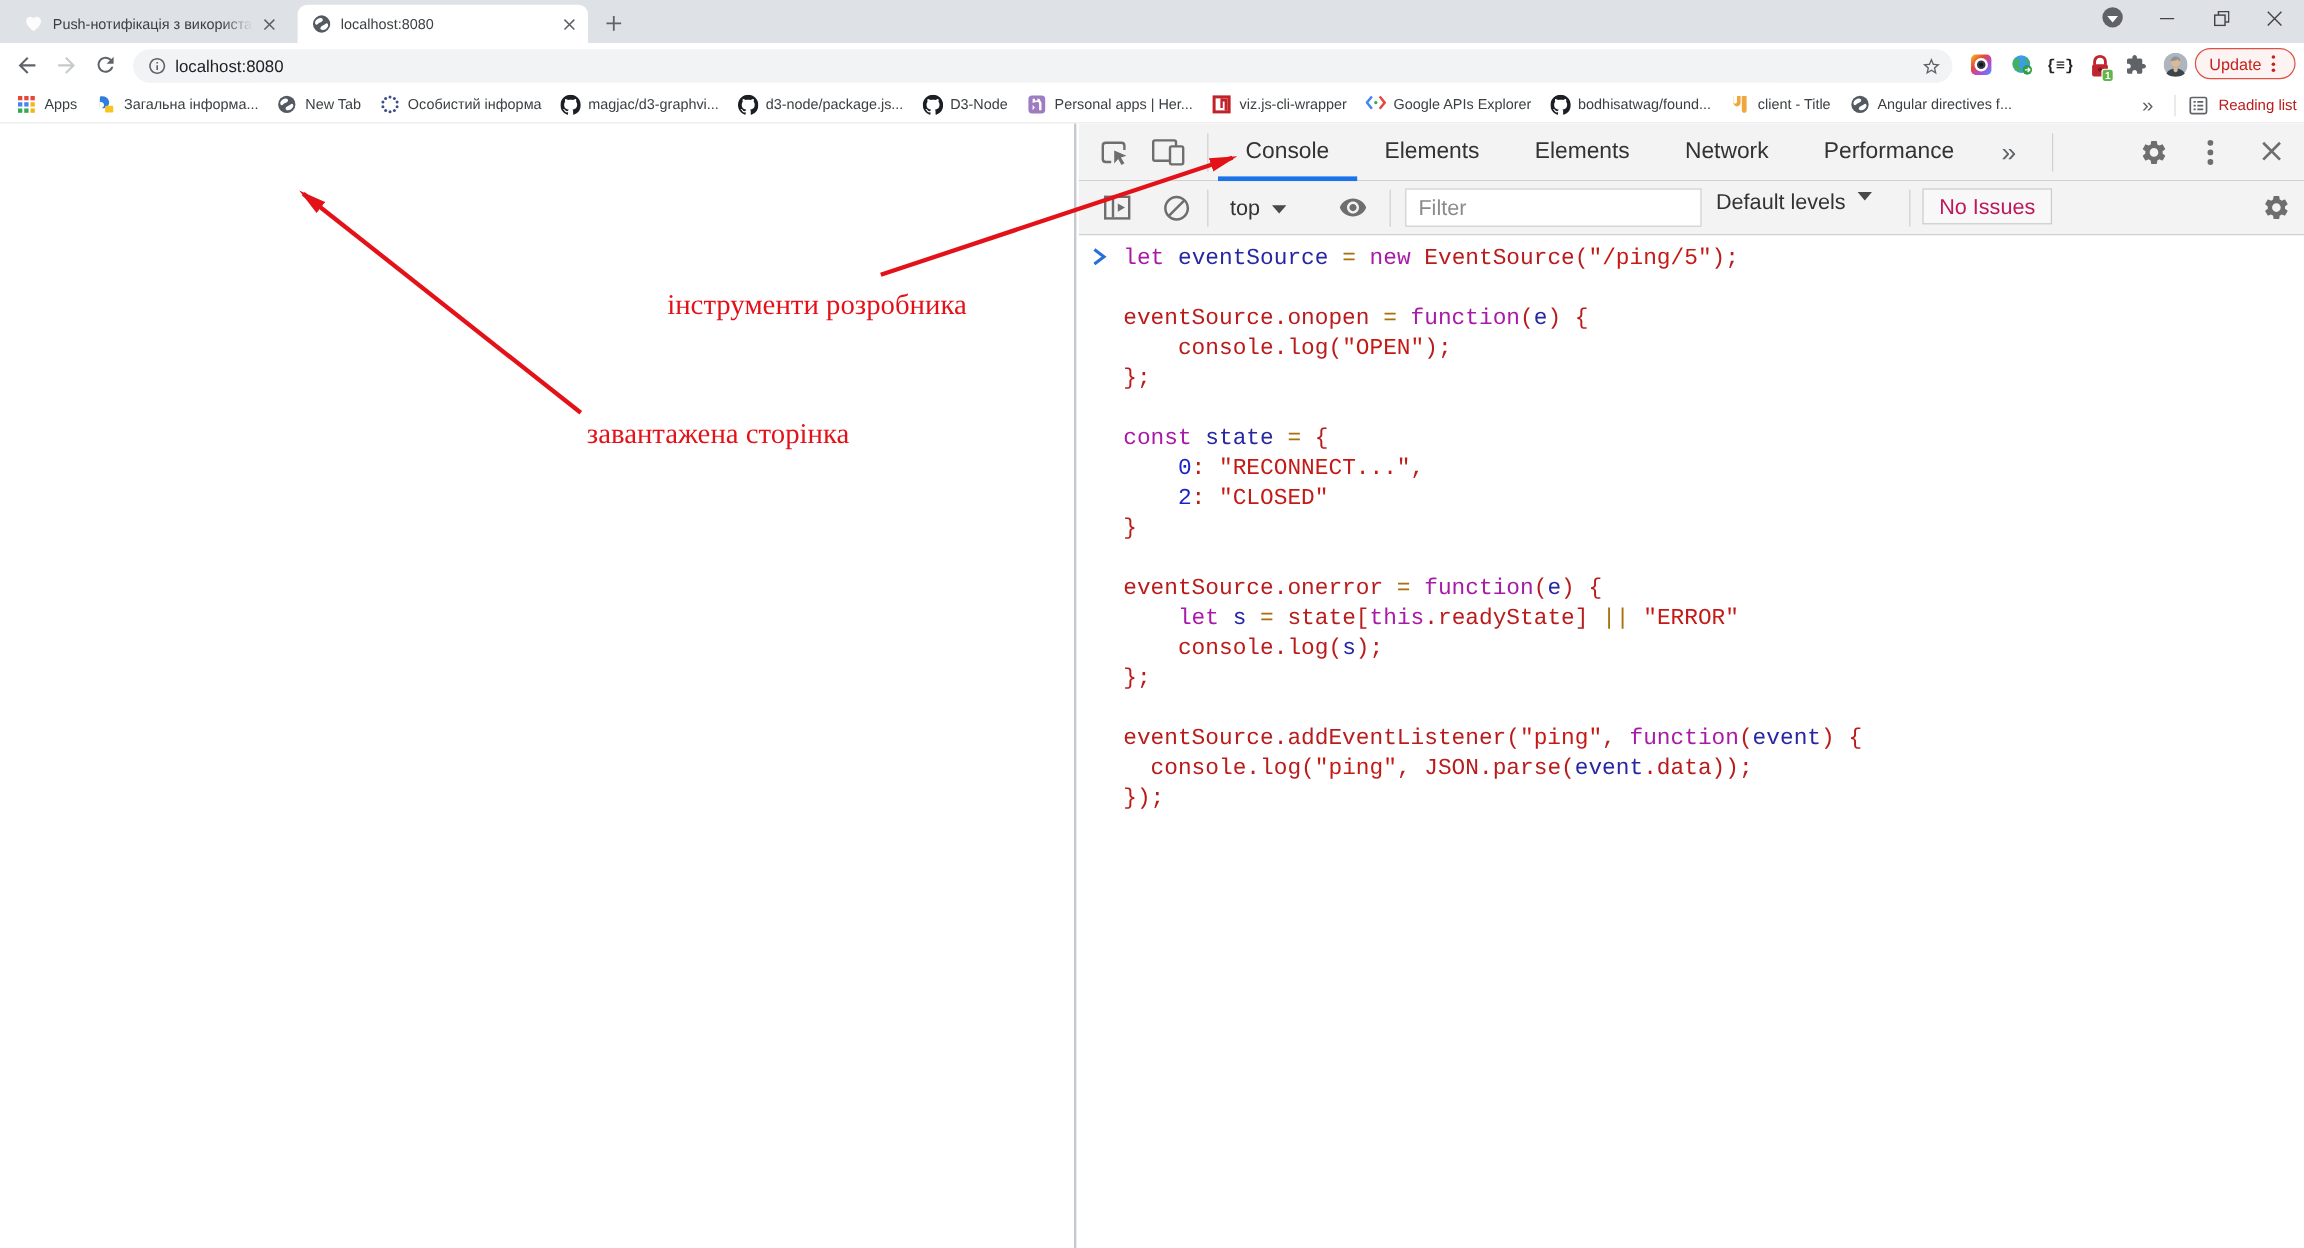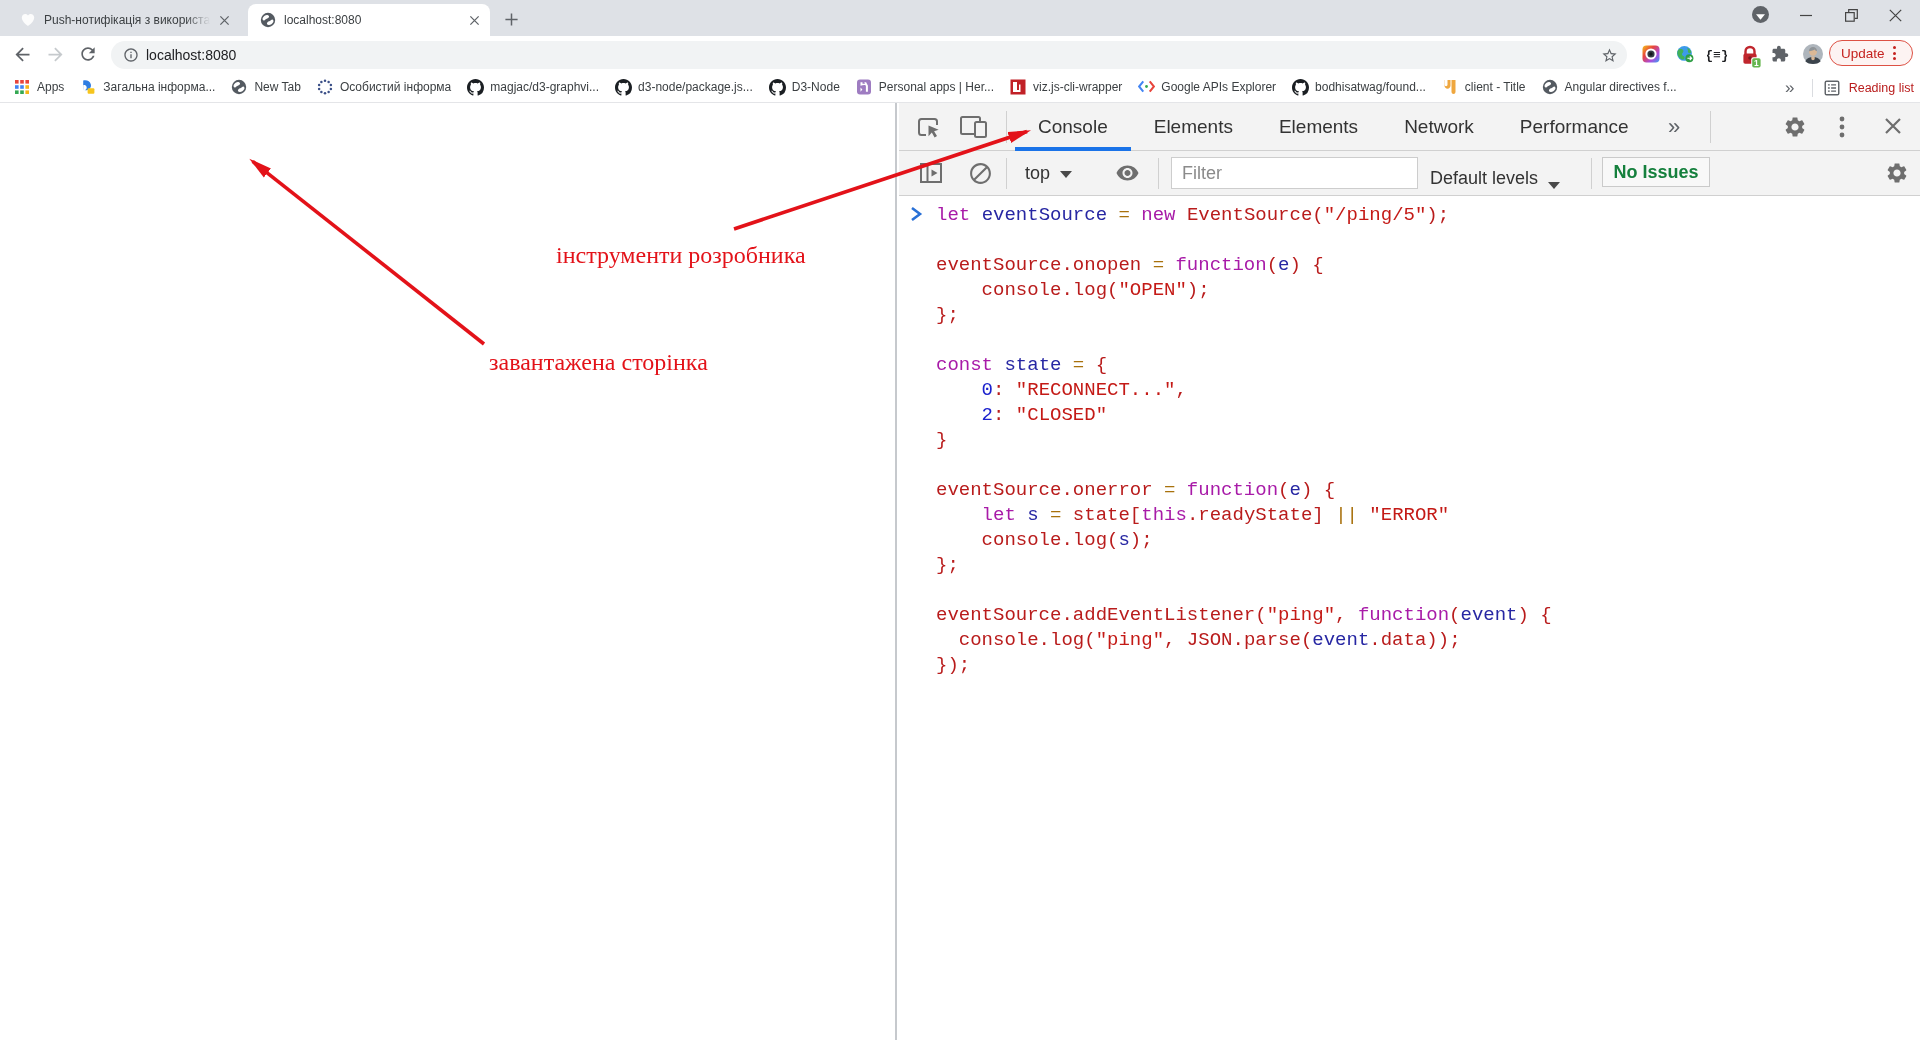--- a/index.html
+++ b/index.html
@@ -60,22 +60,22 @@
   .dt-ic { position:absolute; display:flex; align-items:center; justify-content:center; }
   .dt-sep { position:absolute; width:1px; background:#d0d0d0; }
   .dt-tabs { position:absolute; left:116px; top:0; height:48px; display:flex; }
   .dt-tab { padding:0 23px; height:48px; display:flex; align-items:center; font-size:19px; color:#333; position:relative; }
   .dt-tab.active::after { content:""; position:absolute; left:0; right:0; bottom:0; height:4px; background:#1a73e8; }
   .dt-moretabs { position:absolute; left:762px; top:12px; width:26px; height:24px; color:#5f6368; font-size:22px; line-height:24px; text-align:center; }
   .topsel { position:absolute; left:126px; top:7px; height:31px; display:flex; align-items:center; font-size:18px; color:#333; }
   .caret-down { width:0; height:0; border-left:6px solid transparent; border-right:6px solid transparent; border-top:7px solid #494949; margin-left:10px; margin-top:2px; }
   .filterbox { position:absolute; left:272px; top:6px; width:247px; height:32px; background:#fff; border:1px solid #cdcdcd; display:flex; align-items:center; }
   .filterbox .ph { color:#8b8b8b; font-size:18px; margin-left:10px; }
-  .levels { position:absolute; left:531px; top:7px; height:31px; display:flex; align-items:flex-end; font-size:18px; color:#333; }
-  .noissues { position:absolute; left:703px; top:6px; width:108px; height:30px; background:#f8f8f8; border:1px solid #cacaca; display:flex; align-items:center; justify-content:center; font-size:18px; color:#15803d;font-weight:bold; }
+  .levels { position:absolute; left:531px; top:7px; height:31px; display:flex; align-items:flex-start; font-size:18px; color:#333; }
+  .noissues { position:absolute; left:703px; top:6px; width:108px; height:30px; background:#f8f8f8; border:1px solid #cacaca; display:flex; align-items:center; justify-content:center; font-size:18px; color:#be185d; }
   .console-area { position:absolute; left:2px; top:94px; right:0; bottom:0; background:#fff; }
   .prompt-chv { position:absolute; left:10px; top:8px; width:14px; height:18px; }
   .code { position:absolute; left:37px; top:6px; font-family:"Liberation Mono", monospace; font-size:19px; line-height:25px; white-space:pre; }
   .code .ln { height:25px; }
   .tk-kw { color:#a81ba8; } .tk-def { color:#2727a3; } .tk-num { color:#1c22cd; }
   .tk-str { color:#c41a16; } .tk-op { color:#a8710c; } .tk-pl { color:#b91c1c; }
 </style>
 </head>
 <body>
 

